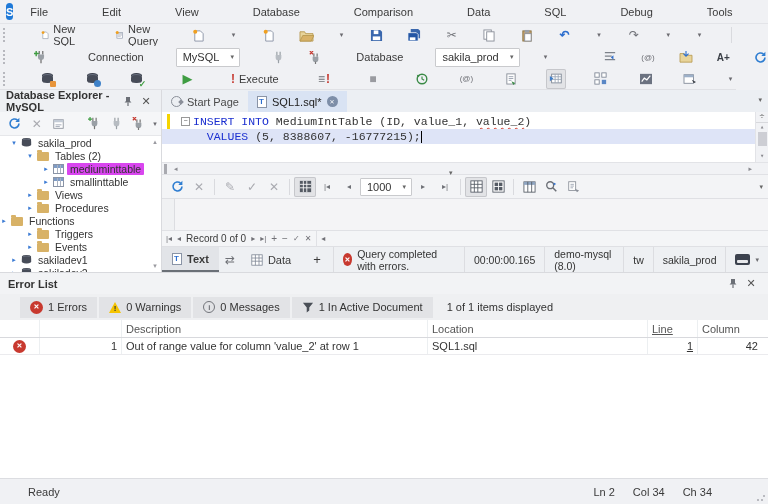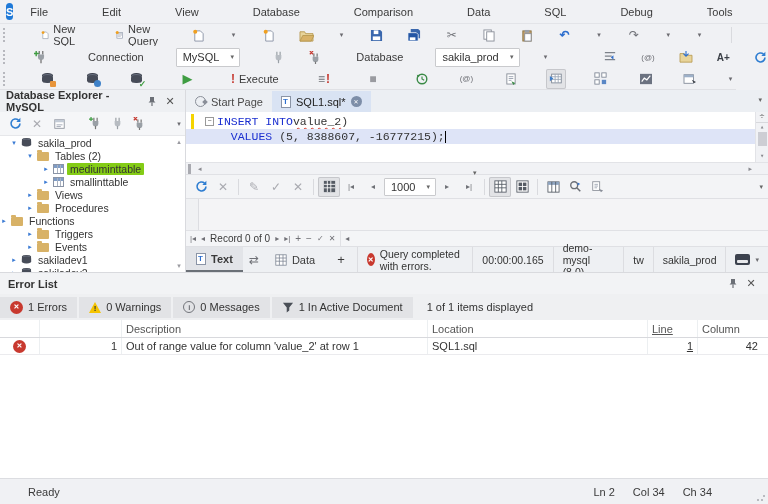--- a/index.html
+++ b/index.html
@@ -32,29 +32,29 @@
   .combo .drop { width:14px; display:flex; align-items:center; justify-content:center; color:#666; font-size:7px; }
   .glyph { font-size:12px; color:#6e7076; }
   .glyph.blue { color:#2e6fce; } .glyph.red { color:#c63b32; } .glyph.green { color:#3f9d42; }
   .lbl { color:#3a3a3a; }
   svg { display:block; }
   .mini { font-size:8px; }
 
   
   #main { position:absolute; top:90px; left:0; width:768px; height:182px; display:flex; }
   
-  #explorer { width:186px; background:#f5f6f8; border-right:1px solid #d9dade; display:flex; flex-direction:column; }
+  #explorer { width:162px; background:#f5f6f8; border-right:1px solid #d9dade; display:flex; flex-direction:column; }
   .panel-head { height:22px; display:flex; align-items:center; padding:0 6px; background:#eef0f3; }
   .panel-title { flex:1; font-weight:bold; color:#333; }
   .phbtn { width:18px; height:18px; display:flex; align-items:center; justify-content:center; color:#555; }
   #explorer-toolbar { height:24px; display:flex; align-items:center; padding-left:4px; background:#f5f6f8; border-bottom:1px solid #e6e7ea; }
   #tree { flex:1; background:#fff; overflow:hidden; position:relative; }
   .tree-row { height:13px; display:flex; align-items:center; gap:3px; white-space:nowrap; font-size:10.5px; }
   .tree-row .arr { width:8px; font-size:7px; color:#3b7bd4; text-align:center; }
-  .tree-row.selected .row-label { background:#84cc16; }
+  .tree-row.selected .row-label { background:#d946ef; }
   .row-label { padding:0 3px; border-radius:1px; }
   .tree-scroll { position:absolute; right:1px; top:2px; bottom:2px; width:10px; display:flex; flex-direction:column; justify-content:space-between; align-items:center; color:#9a9aa0; font-size:7px; }
   
   .db-ico { width:11px; height:12px; position:relative; }
   .db-ico .body { position:absolute; top:2px; left:0; width:11px; height:8px; background:#474c58; border-radius:5px/2.5px; }
   .db-ico .top { position:absolute; top:0; left:0; width:11px; height:5px; background:#6a7180; border-radius:50%; border:1px solid #3c414c; }
   .folder-ico { width:12px; height:9px; background:#d8b267; border-radius:1px; position:relative; margin-top:2px; }
   .folder-ico::before { content:""; position:absolute; top:-2px; left:0; width:5px; height:2px; background:#d8b267; border-radius:1px 1px 0 0; }
   .table-ico { width:11px; height:10px; border:1px solid #8a94a6; background:linear-gradient(#7e9cc6 0 3px, #fff 3px); position:relative; }
   .table-ico::before { content:""; position:absolute; left:3px; top:0; bottom:0; width:1px; background:#aab2c0; }
@@ -105,21 +105,21 @@
   .dtab { display:flex; align-items:center; gap:5px; padding:0 10px; color:#3a3a3a; }
   .dtab.active { background:#e2e4e8; border-bottom:2px solid #6b7077; font-weight:bold; }
   .statcell { display:flex; align-items:center; gap:5px; padding:0 9px; border-left:1px solid #dcdde1; color:#333; font-size:10.5px; }
   .errcircle { width:13px; height:13px; border-radius:50%; background:#c8392f; color:#fff; font-size:7px; font-weight:bold; display:flex; align-items:center; justify-content:center; }
   .monitor-ico { width:15px; height:11px; background:#3c424e; border-radius:2px; position:relative; }
   .monitor-ico::after { content:""; position:absolute; left:2px; bottom:2px; right:2px; height:3px; background:#e8e9ec; border-radius:1px; }
 
   
   #errorlist { position:absolute; top:272px; left:0; width:768px; height:206px; background:#fff; border-top:1px solid #d9dade; display:flex; flex-direction:column; }
   #el-head { height:21px; background:#f2f3f5; display:flex; align-items:center; padding:0 8px; }
-  #el-filters { height:26px; background:#eff0f2; display:flex; align-items:center; padding:2px 0; gap:2px; }
+  #el-filters { height:26px; background:#eff0f2; display:flex; align-items:center; padding:2px 20px; gap:2px; }
   .filter-btn { height:21px; display:flex; align-items:center; gap:5px; padding:0 10px; background:#e2e3e6; color:#333; }
   .filter-summary { padding:0 12px; color:#333; }
   .warn-ico { width:0; height:0; border-left:6px solid transparent; border-right:6px solid transparent; border-bottom:11px solid #f5c400; position:relative; }
   .warn-ico::after { content:"!"; position:absolute; left:-1.5px; top:2px; font-size:8px; font-weight:bold; color:#333; }
   .info-ico { width:12px; height:12px; border-radius:50%; border:1px solid #73757b; color:#73757b; font-size:8px; font-weight:bold; display:flex; align-items:center; justify-content:center; }
   #el-table { flex:1; background:#fff; overflow:hidden; }
   .el-row { display:flex; height:17px; align-items:center; border-bottom:1px solid #ebebee; }
   .el-row.hdr { color:#555; height:18px; border-bottom:1px solid #d8d9dd; }
   .elc { padding:0 4px; height:100%; display:flex; align-items:center; border-right:1px solid #eceff1; overflow:hidden; white-space:nowrap; }
   .c-ico { width:40px; justify-content:center; }
@@ -583,21 +583,21 @@
           <span class="tab-close">✕</span>
         </div>
         <span class="tabbar-caret">▾</span>
       </div>
 
       <div id="editor">
         <div class="changebar" style="top:2px;height:30px"></div>
         <div id="edline1" class="edline">
           <span class="foldpad"></span>
           <span class="fold">−</span>
-          <span class="kw">INSERT INTO</span><span class="errtok">value_2</span><span>)</span>
+          <span class="kw">INSERT INTO</span><span> MediumIntTable (ID, value_1, </span><span class="errtok">value_2</span><span>)</span>
         </div>
         <div id="edline2" class="edline">
           <span class="foldpad"></span>
           <span style="width:15px"></span>
           <span>  </span><span class="kw">VALUES</span><span> (5, 8388607, -16777215);</span><span class="cursor"></span>
         </div>
         <div id="ed-vscroll">
           <span class="split">÷</span>
           <span style="font-size:7px">▴</span>
           <span class="thumb"></span>

